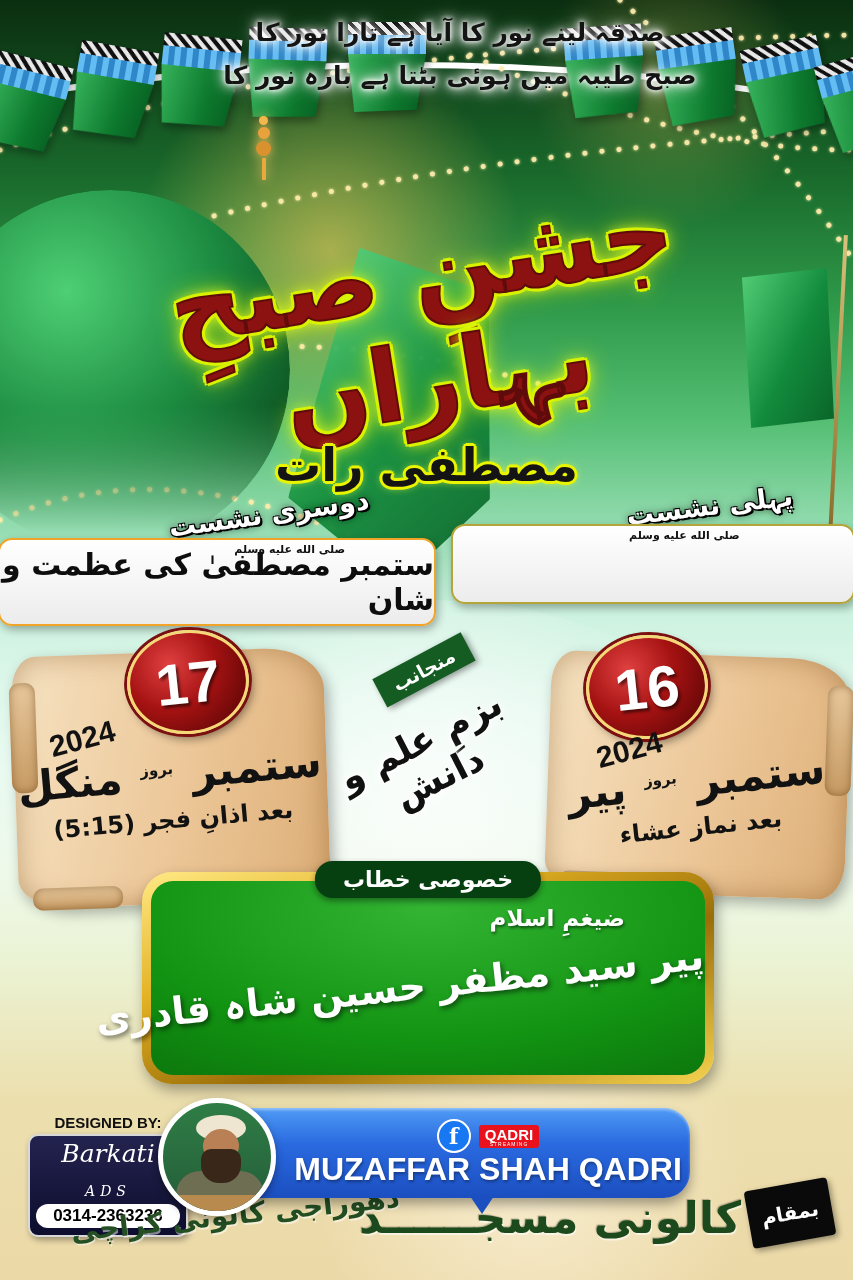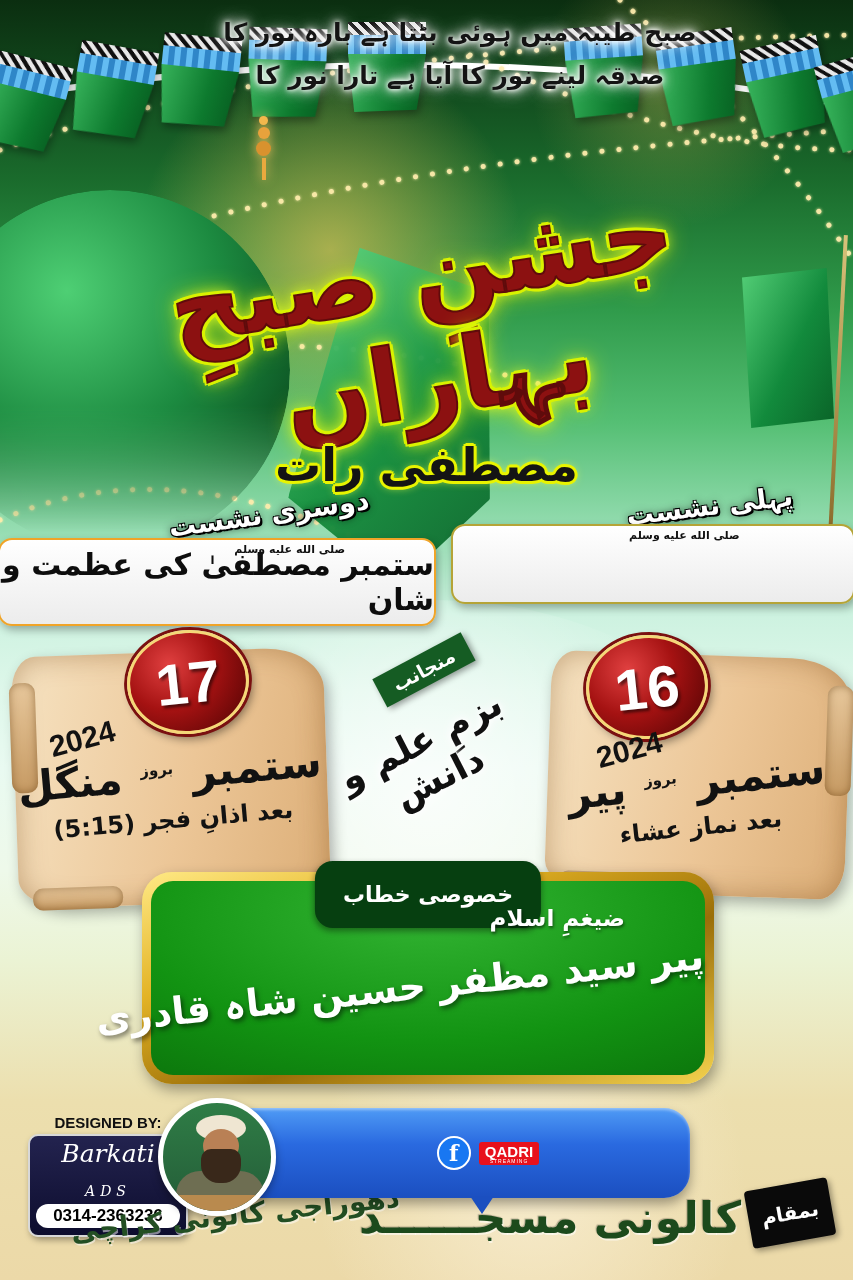--- a/index.html
+++ b/index.html
@@ -131,21 +131,21 @@
 
   
   .speech{position:absolute;left:142px;top:872px;width:572px;height:212px;z-index:7;
     border-radius:30px;padding:9px;box-sizing:border-box;
     background:linear-gradient(160deg,#ffe985,#e3b325 30%,#9a6e08 60%,#f4d24e);
     box-shadow:3px 6px 14px rgba(0,0,0,.35);}
   .speech-inner{position:relative;width:100%;height:100%;border-radius:22px;
     background:radial-gradient(120% 150% at 50% 15%, #33b433, #129312 45%, #0a6d0a 80%, #064d06);}
   .speech-tag{position:absolute;left:50%;top:-20px;transform:translateX(-50%);
     background:#063f10;color:#fff;font-size:22px;font-weight:700;
-    padding:21px 28px;border-radius:18px;white-space:nowrap;box-shadow:0 3px 6px rgba(0,0,0,.4);}
+    padding:6px 28px;border-radius:18px;white-space:nowrap;box-shadow:0 3px 6px rgba(0,0,0,.4);}
   .speech-honorific{position:absolute;right:80px;top:24px;color:#fff;font-size:23px;font-weight:700;
     text-shadow:1px 2px 3px rgba(0,0,0,.5);}
   .speech-name{position:absolute;left:0;right:0;top:82px;text-align:center;
     transform:rotate(-6deg);color:#fff;font-size:38px;font-weight:700;white-space:nowrap;
     text-shadow:2px 3px 5px rgba(0,0,0,.5);}
 
   
   .designer{position:absolute;left:28px;top:1114px;width:160px;z-index:7;text-align:center;}
   .designer-heading{font-family:"Liberation Sans",sans-serif;font-size:15px;font-weight:700;color:#101010;}
   .designer-box{margin-top:3px;background:linear-gradient(#23234f,#0d0d2e);border:2px solid #d8d8d8;
@@ -281,22 +281,22 @@
     <div class="b1"></div>
       <div class="b2"></div>
       <div class="b3"></div>
       <div class="rod"></div>
   </div>
   <div class="big-flag"></div>
   <div class="right-pole"></div>
   <div class="right-flag"></div>
 
   <div class="couplet" dir="rtl">
+    <div>صدقہ لینے نور کا آیا ہے تارا نور کا</div>
     <div>صبح طیبہ میں ہوئی بٹتا ہے بارہ نور کا</div>
-    <div>صدقہ لینے نور کا آیا ہے تارا نور کا</div>
   </div>
 
   <div class="main-title" dir="rtl">جشنِ صبحِ بہاراں</div>
   <div class="sub-title" dir="rtl">مصطفی رات</div>
 
   <div class="session-label label-first" dir="rtl">پہلی نشست</div>
   <div class="banner banner-first" dir="rtl">
     <span class="honorific">صلى الله عليه وسلم</span>
   </div>
 
@@ -363,20 +363,21 @@
   </div>
 
   <div class="livebar">
     <div class="live-row">
       <div class="fb-icon">f</div>
       <div class="live-badge">
         <div class="lv">QADRI</div>
         <div class="st">STREAMING</div>
       </div>
     </div>
+    <div class="live-line">MUZAFFAR SHAH QADRI</div>
   </div>
 
   <div class="photo">
     <div class="body"></div>
       <div class="turban"></div>
       <div class="face"></div>
       <div class="beard"></div>
       <div class="desk"></div>
   </div>
 

